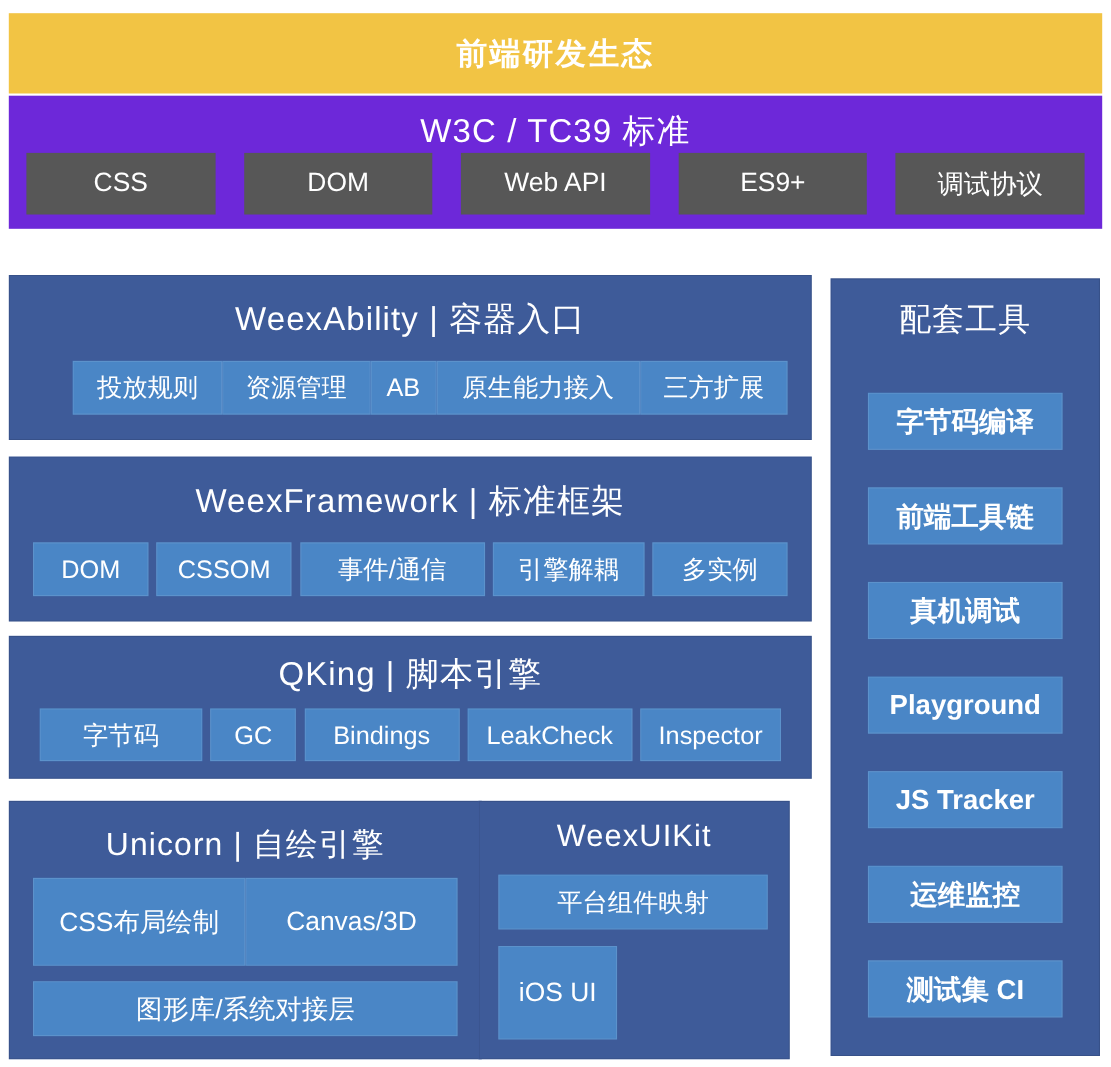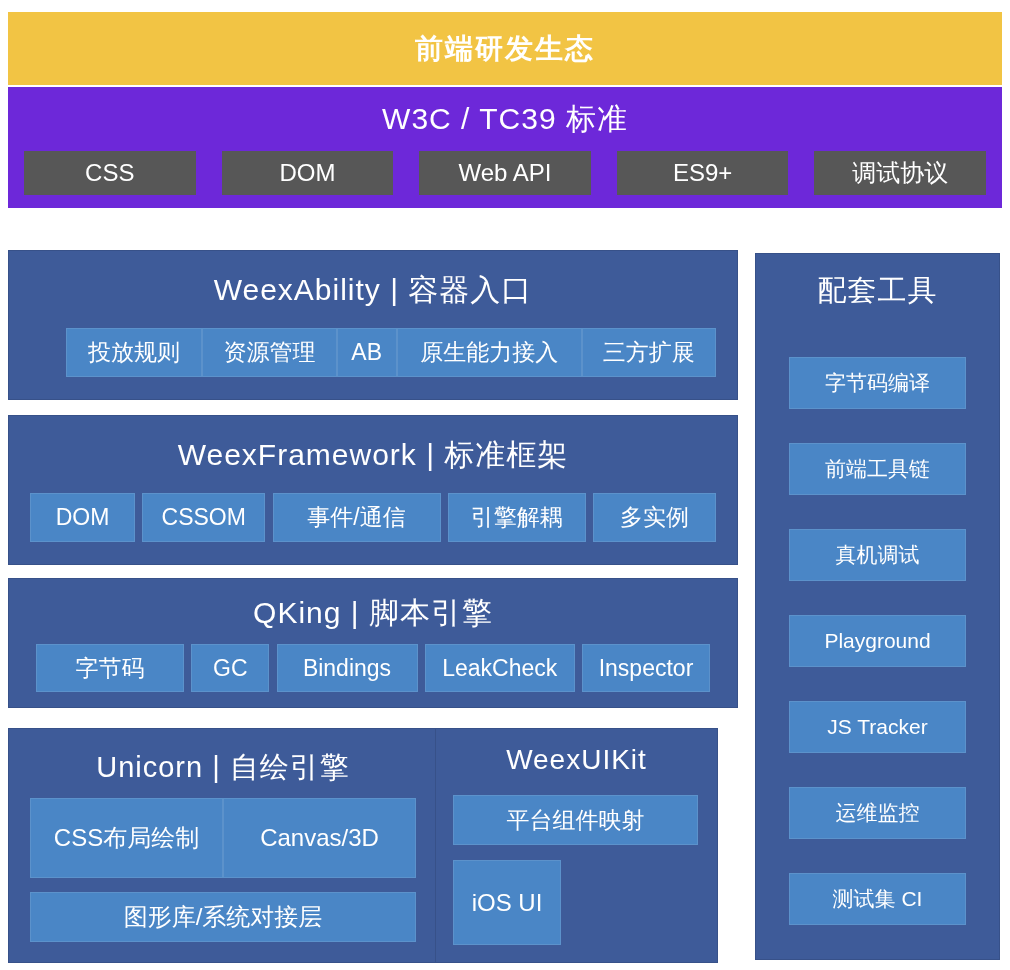--- a/index.html
+++ b/index.html
@@ -21,21 +21,21 @@
   
   .band-gray {
     position: absolute; left: 8px; top: 87px; width: 994px; height: 121px;
     background: #6d28d9;
   }
   .band-gray .band-title {
     text-align: center; padding-top: 12px; font-size: 30px; font-weight: 500;
     letter-spacing: 1px;
   }
   .band-chips {
-    position: absolute; left: 16px; right: 16px; bottom: 13px; height: 44px;
+    position: absolute; left: 16px; right: 16px; bottom: 13px; height: 56px;
     display: flex; gap: 26px; margin-top: 28px;
   }
   .chip-dark {
     flex: 1; background: #575757; display: flex; align-items: center; justify-content: center;
     font-size: 24px;
   }
 
   
   .panel {
     position: absolute; background: #3E5B99;
@@ -82,21 +82,21 @@
   .panel-uikit .row1 { left: 18px; right: 20px; top: 67px; height: 50px; }
   .panel-uikit .row1 .chip-blue { flex: 1; font-size: 23px; }
   .panel-uikit .row2 { left: 18px; right: 20px; top: 132px; height: 85px; }
   .panel-uikit .chip-android { width: 120px; font-size: 24px; }
   .panel-uikit .chip-ios     { width: 108px; font-size: 24px; }
 
   
   .panel-tools { left: 755px; top: 253px; width: 245px; height: 707px;
     display: flex; flex-direction: column; align-items: center; }
   .panel-tools .panel-title { margin-top: 18px; font-size: 29px; }
-  .tools-chip { width: 177px; height: 52px; margin-top: 34px; font-size: 21px; }
+  .tools-chip { width: 177px; height: 52px; margin-top: 34px; font-size: 25px; font-weight: bold; }
   .tools-chip.first { margin-top: 46px; }
 </style>
 </head>
 <body>
 
 <div class="canvas">
 
   <div class="banner-yellow">
     <span>前端研发生态</span>
   </div>

